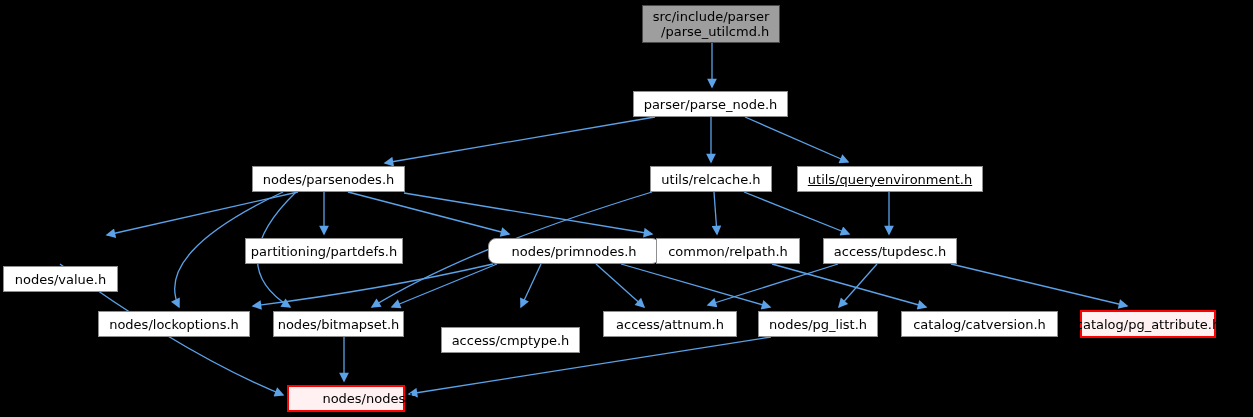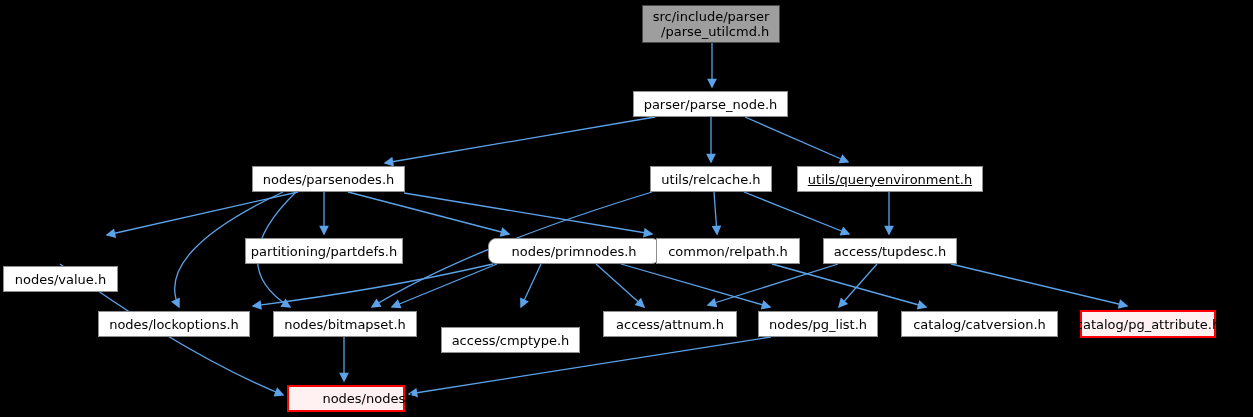--- a/index.html
+++ b/index.html
@@ -76,21 +76,21 @@
       <div class="gnode normal" style="left: 633px; top: 91px; width: 155px; height: 26px;">parser/parse_node.h</div>
       <div class="gnode normal" style="left: 252px; top: 166px; width: 153px; height: 26px;">nodes/parsenodes.h</div>
       <div class="gnode normal" style="left: 650px; top: 166px; width: 122px; height: 26px;">utils/relcache.h</div>
       <div class="gnode normal" style="left: 797px; top: 166px; width: 186px; height: 26px; text-decoration: underline;">utils/queryenvironment.h</div>
       <div class="gnode normal" style="left: 3px; top: 238px; width: 115px; height: 26px; margin-top: 28px;">nodes/value.h</div>
       <div class="gnode normal" style="left: 245px; top: 238px; width: 158px; height: 26px;">partitioning/partdefs.h</div>
       <div class="gnode normal" style="left: 488px; top: 238px; width: 172px; height: 26px; border-radius: 8px;">nodes/primnodes.h</div>
       <div class="gnode normal" style="left: 656px; top: 238px; width: 144px; height: 26px;">common/relpath.h</div>
       <div class="gnode normal" style="left: 823px; top: 238px; width: 134px; height: 26px;">access/tupdesc.h</div>
       <div class="gnode normal" style="left: 98px; top: 311px; width: 152px; height: 26px;">nodes/lockoptions.h</div>
-      <div class="gnode normal" style="left: 273px; top: 311px; width: 144px; height: 26px;">nodes/bitmapset.h</div>
+      <div class="gnode normal" style="left: 273px; top: 311px; width: 131px; height: 26px;">nodes/bitmapset.h</div>
       <div class="gnode normal" style="left: 441px; top: 327px; width: 139px; height: 26px;">access/cmptype.h</div>
       <div class="gnode normal" style="left: 603px; top: 311px; width: 134px; height: 26px;">access/attnum.h</div>
       <div class="gnode normal" style="left: 758px; top: 311px; width: 120px; height: 26px;">nodes/pg_list.h</div>
       <div class="gnode normal" style="left: 901px; top: 311px; width: 157px; height: 26px;">catalog/catversion.h</div>
       <div class="gnode truncated" style="left: 1080px; top: 310px; width: 136px; height: 28px;">catalog/pg_attribute.h</div>
       <div class="gnode truncated" style="left: 287px; top: 385px; width: 118px; height: 27px; padding-left: 48px;">nodes/nodes.h</div>
     </div>
 </div>
 
 </body></html>

